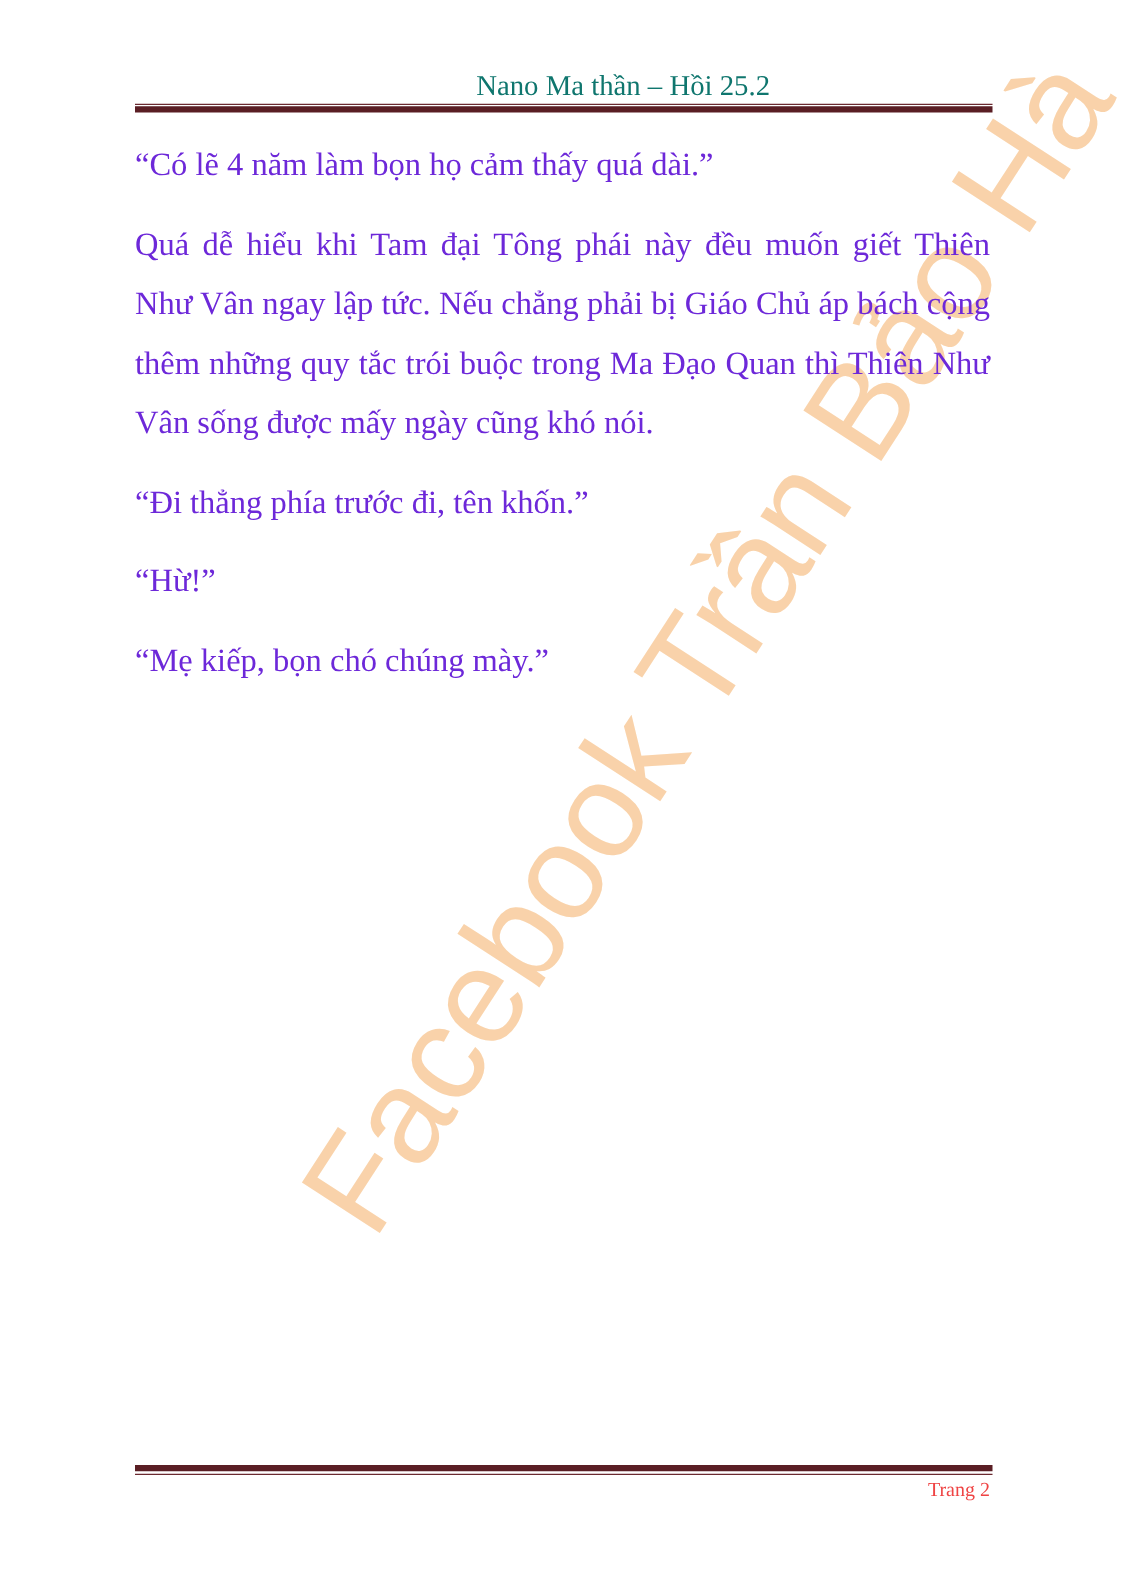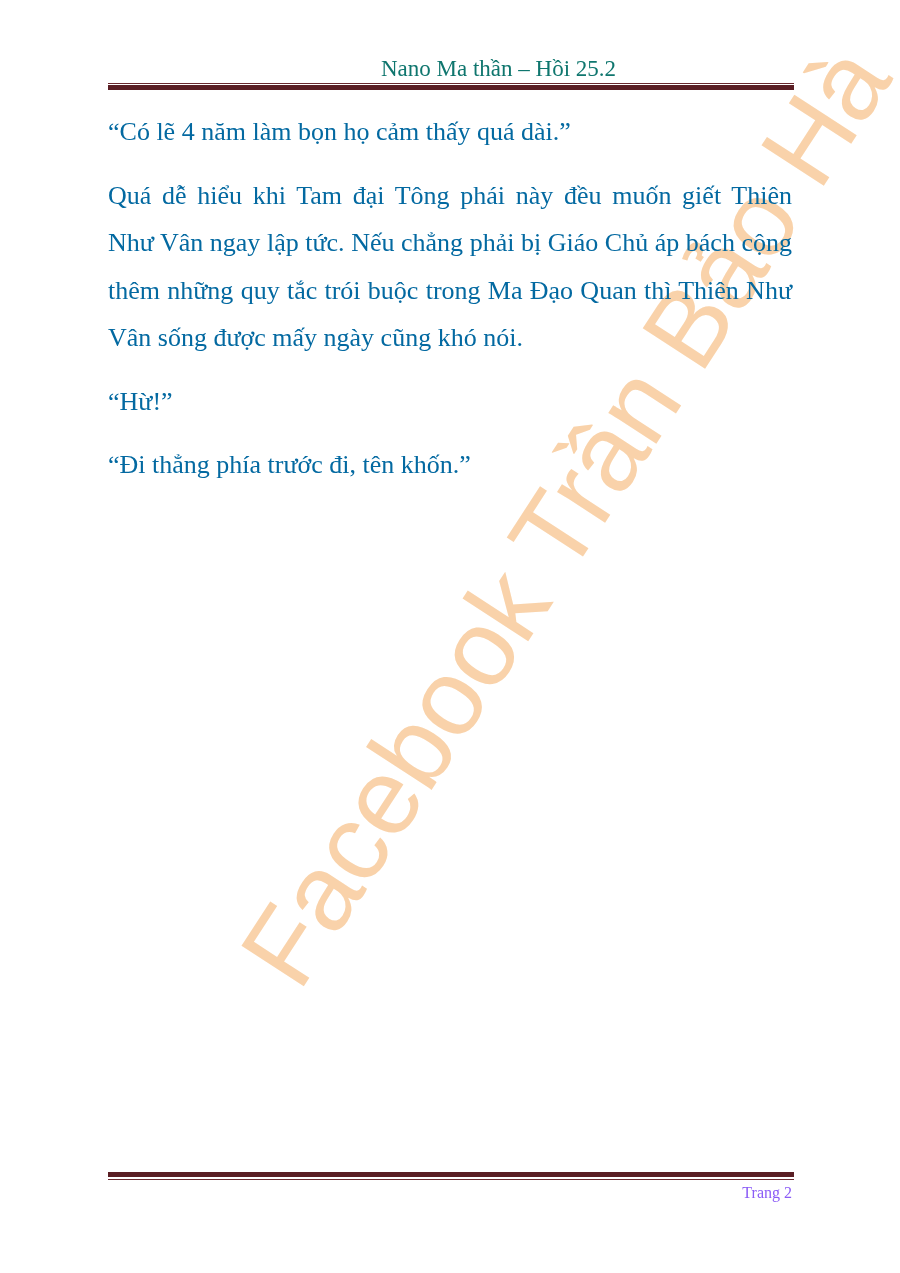--- a/index.html
+++ b/index.html
@@ -57,31 +57,31 @@
     left: 108px; width: 686px;
     top: 1179px; height: 1px;
     background: #6b2a30;
   }
   .footer {
     position: absolute;
     right: 108px;
     top: 1183px;
     font-size: 16px;
     line-height: 20px;
-    color: #8b5cf6;
+    color: #ef4444;
   }
   .body-text {
     position: absolute;
     left: 108px;
     width: 684px;
     top: 108px;
     font-size: 26px;
     line-height: 47.5px;
     text-align: justify;
-    color: #0369a1;
+    color: #6d28d9;
     z-index: 2;
   }
   .body-text p {
     margin: 0 0 16px 0;
   }
   .watermark {
     position: absolute;
     left: 95px;
     top: 600px;
     width: 760px;
@@ -107,21 +107,22 @@
     <span>Nano Ma thần – Hồi 25.2</span>
   </div>
   <div class="rule-header-thin"></div>
   <div class="rule-header-thick"></div>
 
   <div class="watermark">Facebook Trần Bảo Hà</div>
 
   <div class="body-text">
     <p>“Có lẽ 4 năm làm bọn họ cảm thấy quá dài.”</p>
     <p>Quá dễ hiểu khi Tam đại Tông phái này đều muốn giết Thiên Như Vân ngay lập tức. Nếu chẳng phải bị Giáo Chủ áp bách cộng thêm những quy tắc trói buộc trong Ma Đạo Quan thì Thiên Như Vân sống được mấy ngày cũng khó nói.</p>
+    <p>“Đi thẳng phía trước đi, tên khốn.”</p>
     <p>“Hừ!”</p>
-    <p>“Đi thẳng phía trước đi, tên khốn.”</p>
+    <p>“Mẹ kiếp, bọn chó chúng mày.”</p>
   </div>
 
   <div class="rule-footer-thick"></div>
   <div class="rule-footer-thin"></div>
   <div class="footer">Trang 2</div>
 
 </div>
 
 </body></html>

